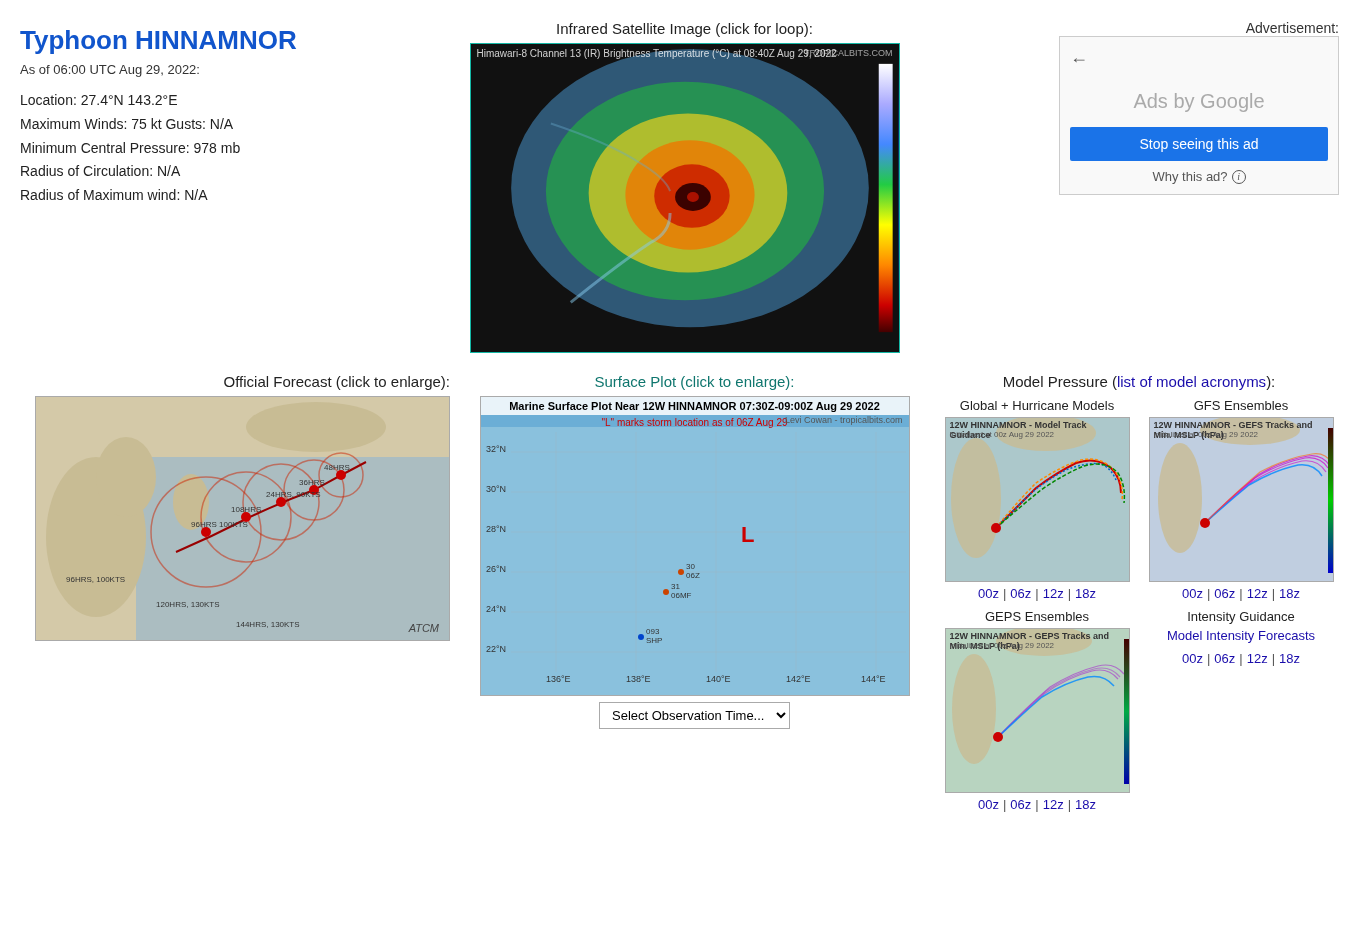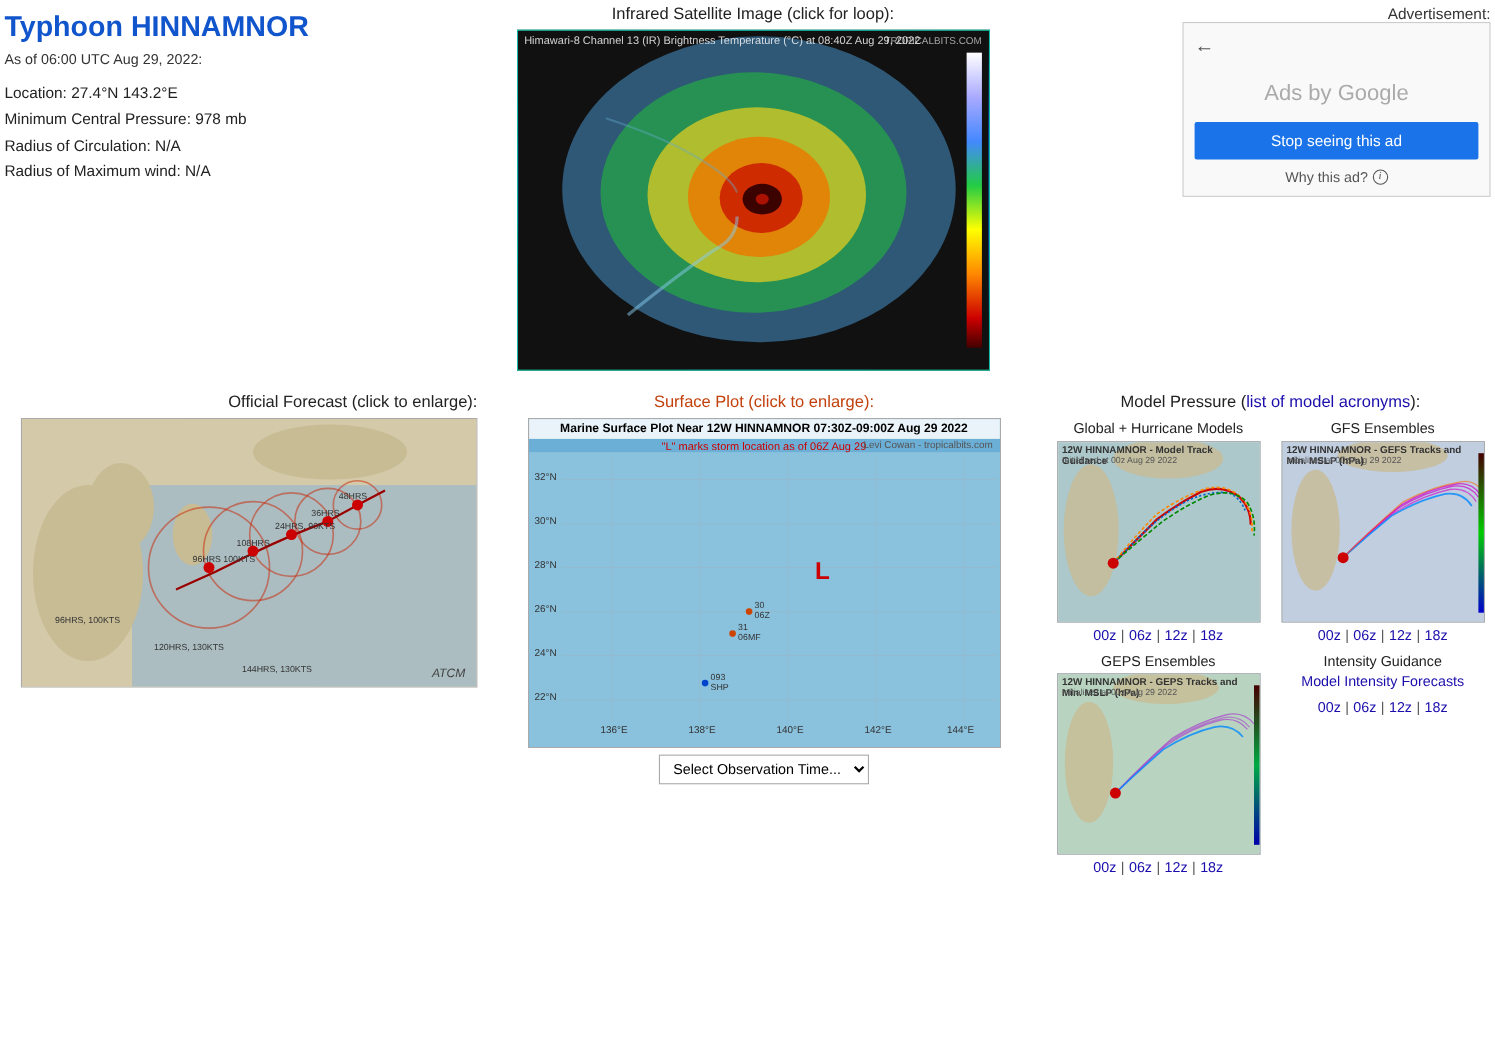--- a/index.html
+++ b/index.html
@@ -7,21 +7,21 @@
       font-family: Arial, sans-serif;
       font-size: 14px;
       background: #fff;
       color: #000;
     }
     a { color: #1a0dab; text-decoration: none; }
 
     .page-wrapper {
       width: 1359px;
       min-height: 943px;
-      padding: 4px;
+      padding: 20px;
     }
 
     
     .top-row {
       display: flex;
       flex-direction: row;
       gap: 10px;
       margin-bottom: 20px;
     }
 
@@ -206,21 +206,21 @@
 
     
     .surface-section {
       flex: 1;
       display: flex;
       flex-direction: column;
       align-items: center;
     }
     .surface-section .section-title {
       font-size: 15px;
-      color: #c2410c;
+      color: #0f766e;
       margin-bottom: 6px;
       text-align: center;
     }
     .surface-img-container {
       width: 430px;
       height: 300px;
       background: #b8d4e8;
       border: 1px solid #aaa;
       cursor: pointer;
       position: relative;
@@ -357,20 +357,21 @@
 
 <div class="page-wrapper">
 
   <div class="top-row">
 
     <div class="storm-info">
       <div class="storm-title">Typhoon HINNAMNOR</div>
       <div class="storm-timestamp">As of 06:00 UTC Aug 29, 2022:</div>
       <div class="storm-details">
         <p>Location: 27.4°N 143.2°E</p>
+        <p>Maximum Winds: 75 kt  Gusts: N/A</p>
         <p>Minimum Central Pressure: 978 mb</p>
         <p>Radius of Circulation: N/A</p>
         <p>Radius of Maximum wind: N/A</p>
       </div>
     </div>
 
     <div class="satellite-section">
       <div class="section-title">Infrared Satellite Image (click for loop):</div>
       <div class="satellite-img-container">
         <div class="satellite-img-placeholder">

